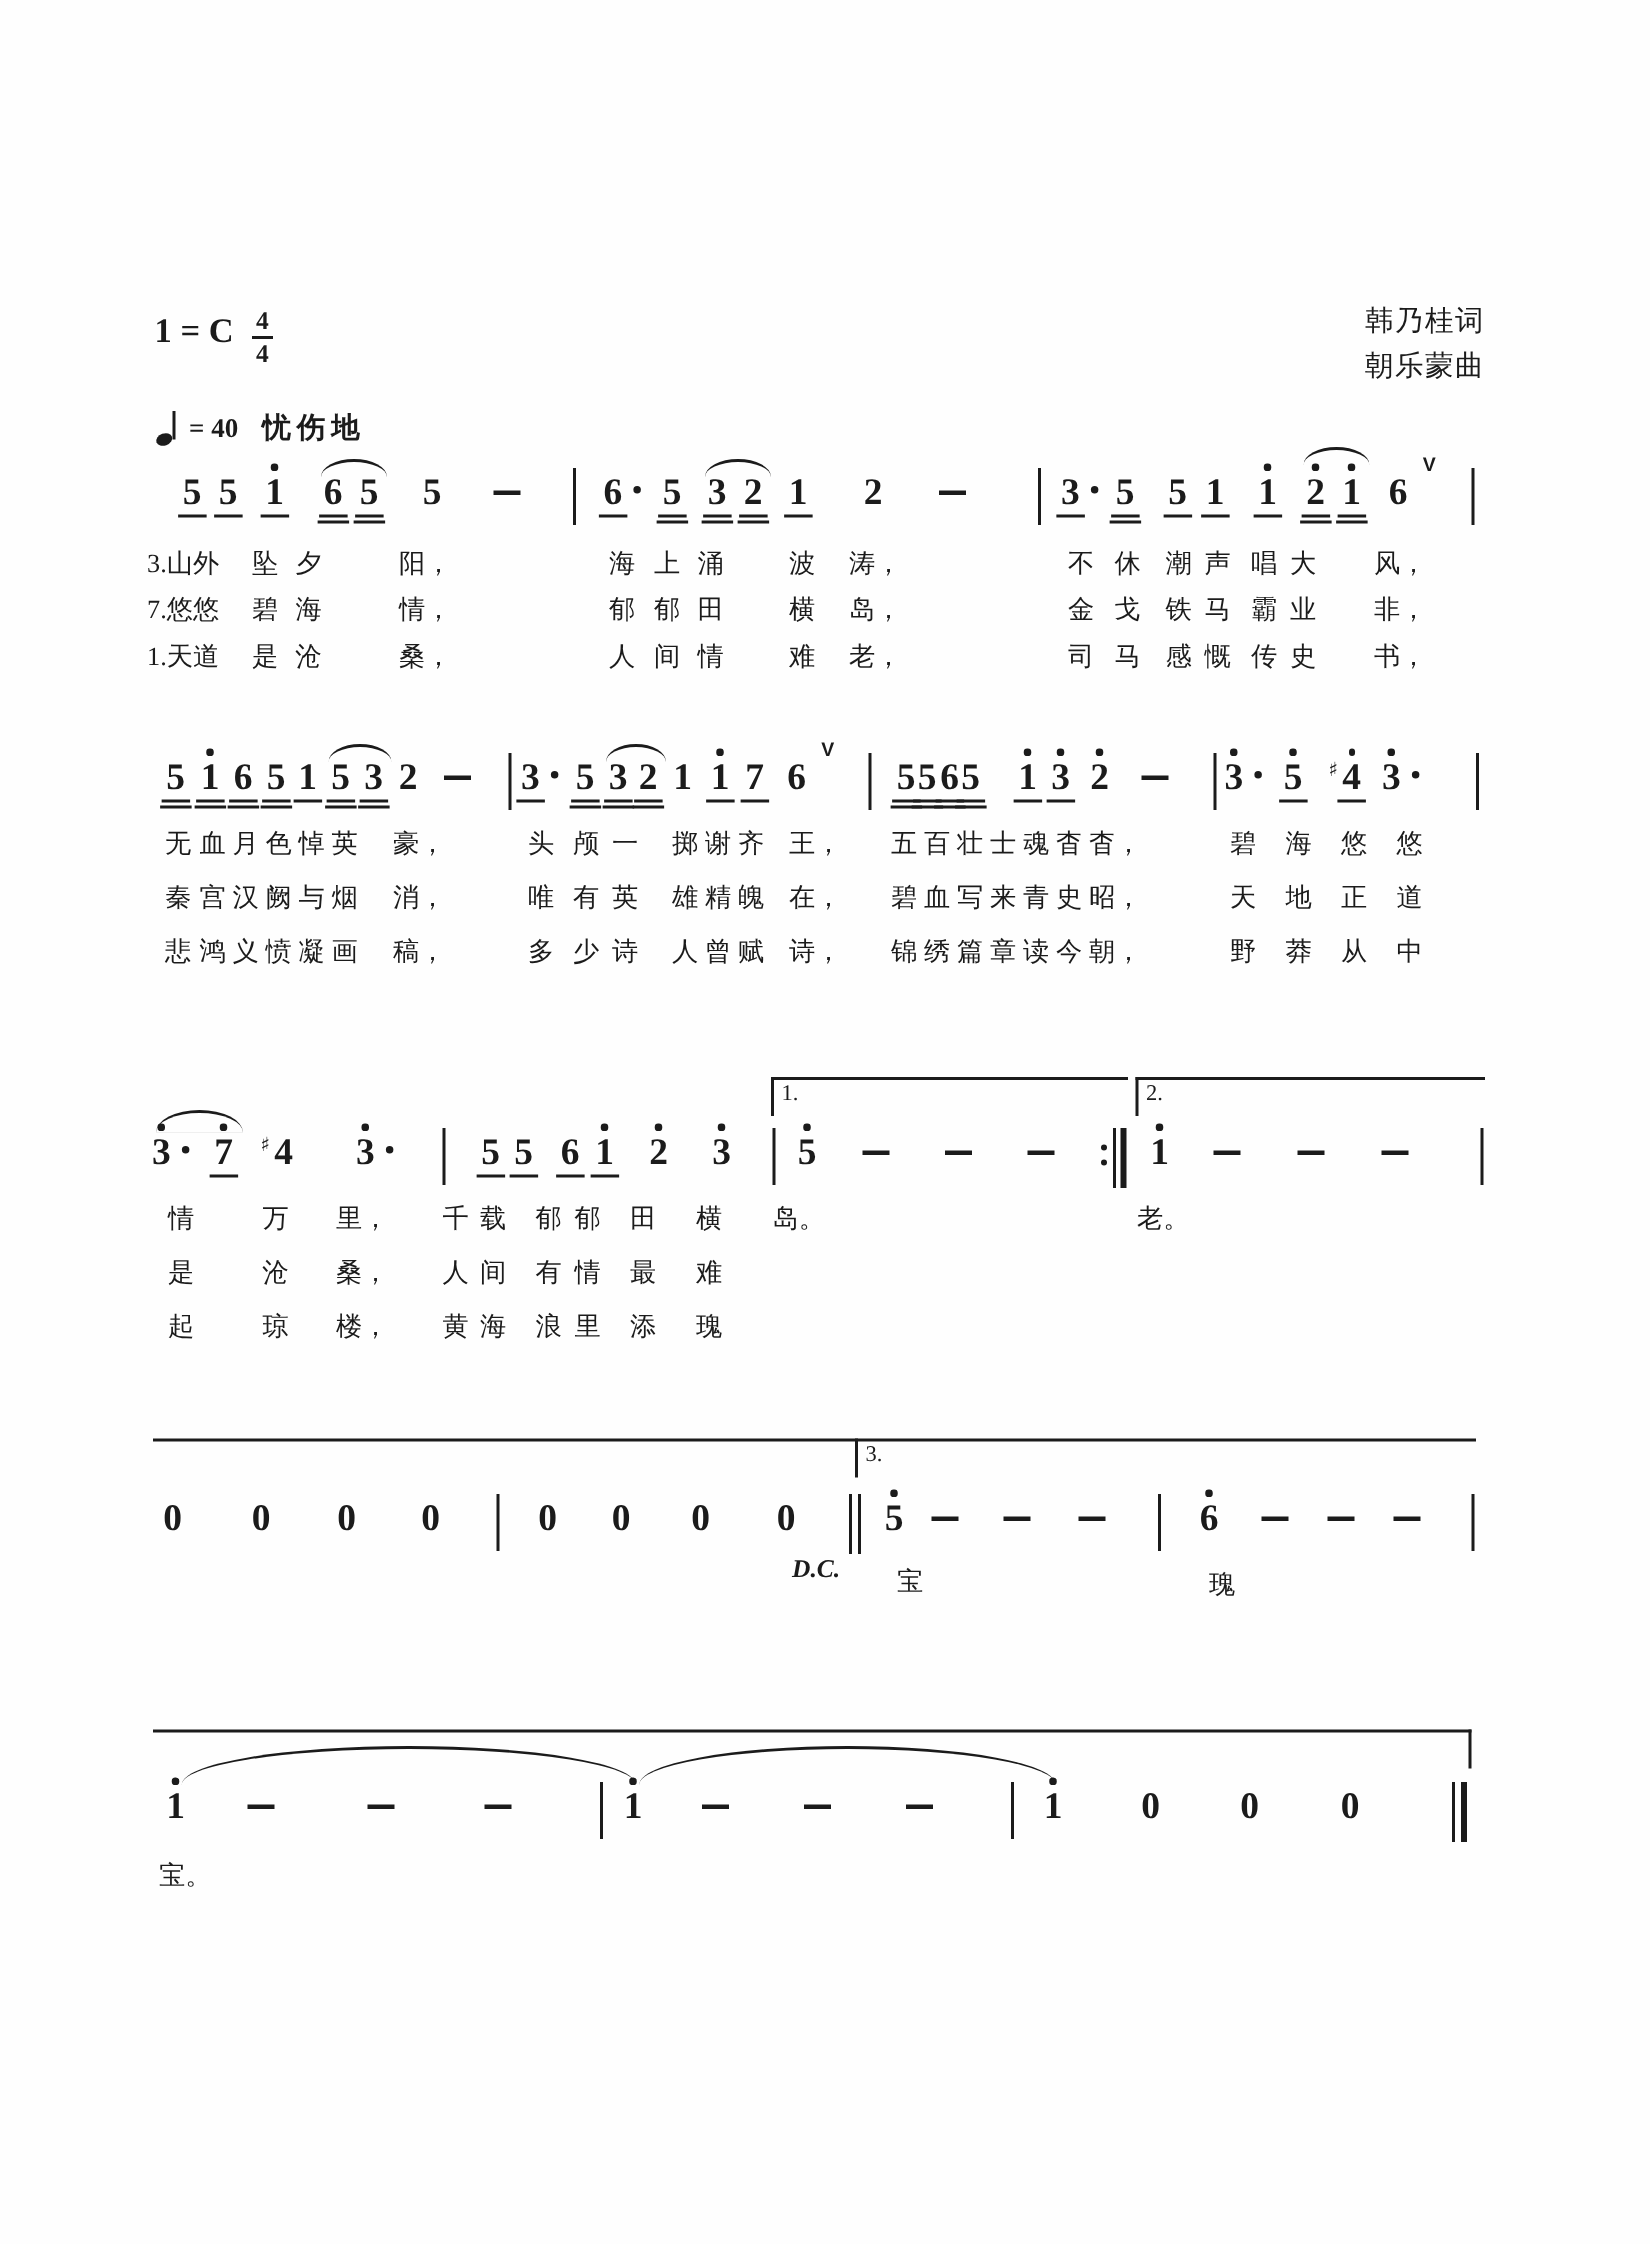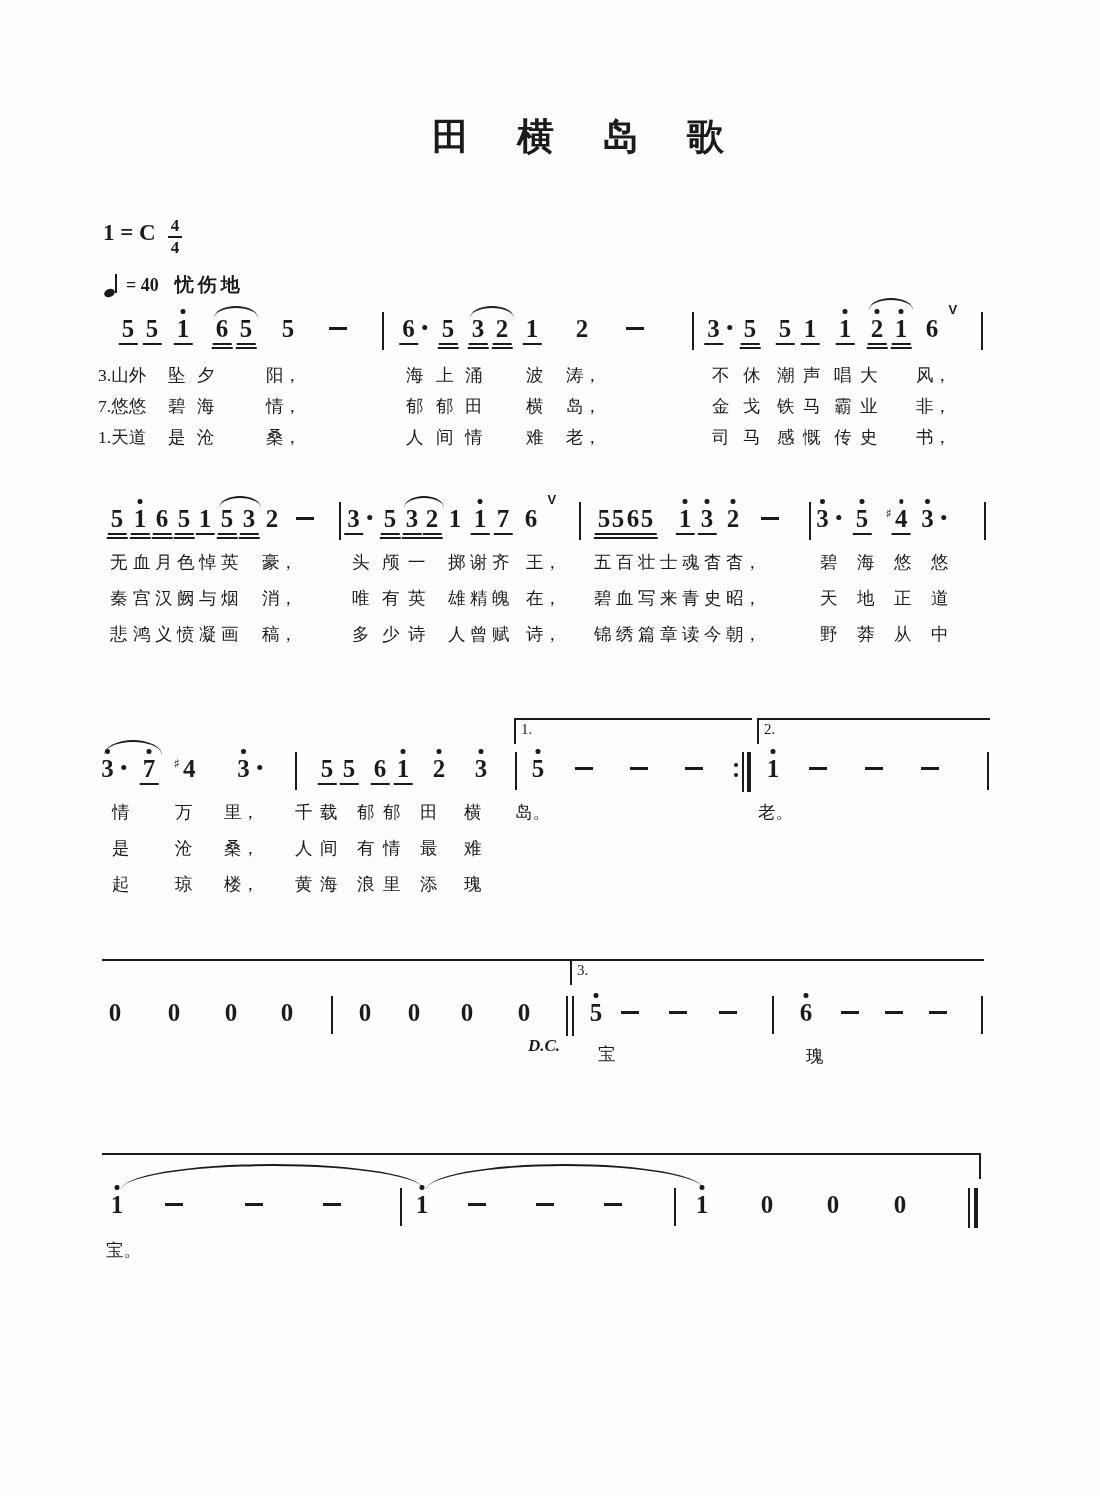--- a/index.html
+++ b/index.html
@@ -1,20 +1,20 @@
 <!DOCTYPE html>
 <html><head>
 <meta charset="utf-8">
 <style>
   html,body{margin:0;padding:0;background:#e8e8e8}
   .sheet{position:relative;width:1100px;height:1496px;background:#fefefe;color:#1b1b1b;
          font-family:"Liberation Serif","DejaVu Serif",serif;overflow:hidden;margin:0 auto}
   .title{position:absolute;left:432px;top:112px;font-size:37px;font-weight:bold;
          letter-spacing:48px;white-space:nowrap}
-  .keysig{position:absolute;left:103px;top:220px;display:flex;gap:12px;align-items:flex-start;
+  .keysig{position:absolute;left:103px;top:208px;display:flex;gap:12px;align-items:flex-start;
           font-size:23px;font-weight:bold}
   .frac{display:inline-flex;flex-direction:column;align-items:center;font-size:17px;
         line-height:1.15;margin-top:-4px}
   .frac .tn{border-bottom:2px solid currentColor;padding:0 3px}
   .frac .bn{padding:0 3px}
   .tempo{position:absolute;left:104px;top:272px;display:flex;align-items:center;gap:8px;
          font-size:18px;font-weight:bold}
   .qnote{position:relative;width:14px;height:23px}
   .qnote .stem{position:absolute;right:1px;top:0;width:2px;height:19px;background:currentColor}
   .qnote .head{position:absolute;left:0;bottom:0;width:11px;height:8px;background:currentColor;
@@ -46,39 +46,42 @@
   .volta.tr{border-right:2px solid currentColor}
   .volta .vl{display:inline-block;margin:1px 0 0 5px;font-size:15px}
   .lyric{position:absolute;font-size:17.5px;white-space:nowrap}
   .lyric.it{font-style:italic;font-weight:bold;font-size:17px;letter-spacing:0}
 </style>
 </head>
 <body>
 
 <div class="sheet">
 
-  <div class="title">田横岛歌</div>
 
   <div class="keysig">
     <span class="kt">1 = C</span>
     <span class="frac">
       <span class="tn">4</span>
       <span class="bn">4</span>
     </span>
   </div>
 
   <div class="tempo">
     <span class="qnote">
       <span class="stem"></span>
         <span class="head"></span>
     </span>
     <span>= 40</span>
     <span class="expr">忧伤地</span>
   </div>
 
+  <div class="credits">
+    <div>韩乃桂词</div>
+    <div>朝乐蒙曲</div>
+  </div>
 
   <div id="score">
       <div class="note u1" style="left: 128px; top: 316px;"><span class="txt">5</span></div>
       <div class="note u1" style="left: 152px; top: 316px;"><span class="txt">5</span></div>
       <div class="note u1 hi" style="left: 183px; top: 316px;"><span class="txt">1</span></div>
       <div class="note u2" style="left: 222px; top: 316px;"><span class="txt">6</span></div>
       <div class="note u2" style="left: 246px; top: 316px;"><span class="txt">5</span></div>
       <div class="note" style="left: 288px; top: 316px;"><span class="txt">5</span></div>
       <div class="dash" style="left: 338px; top: 327px;"></div>
       <div class="note u1" style="left: 413px; top: 316px;"><span class="txt">6</span><span class="ad"></span></div>

